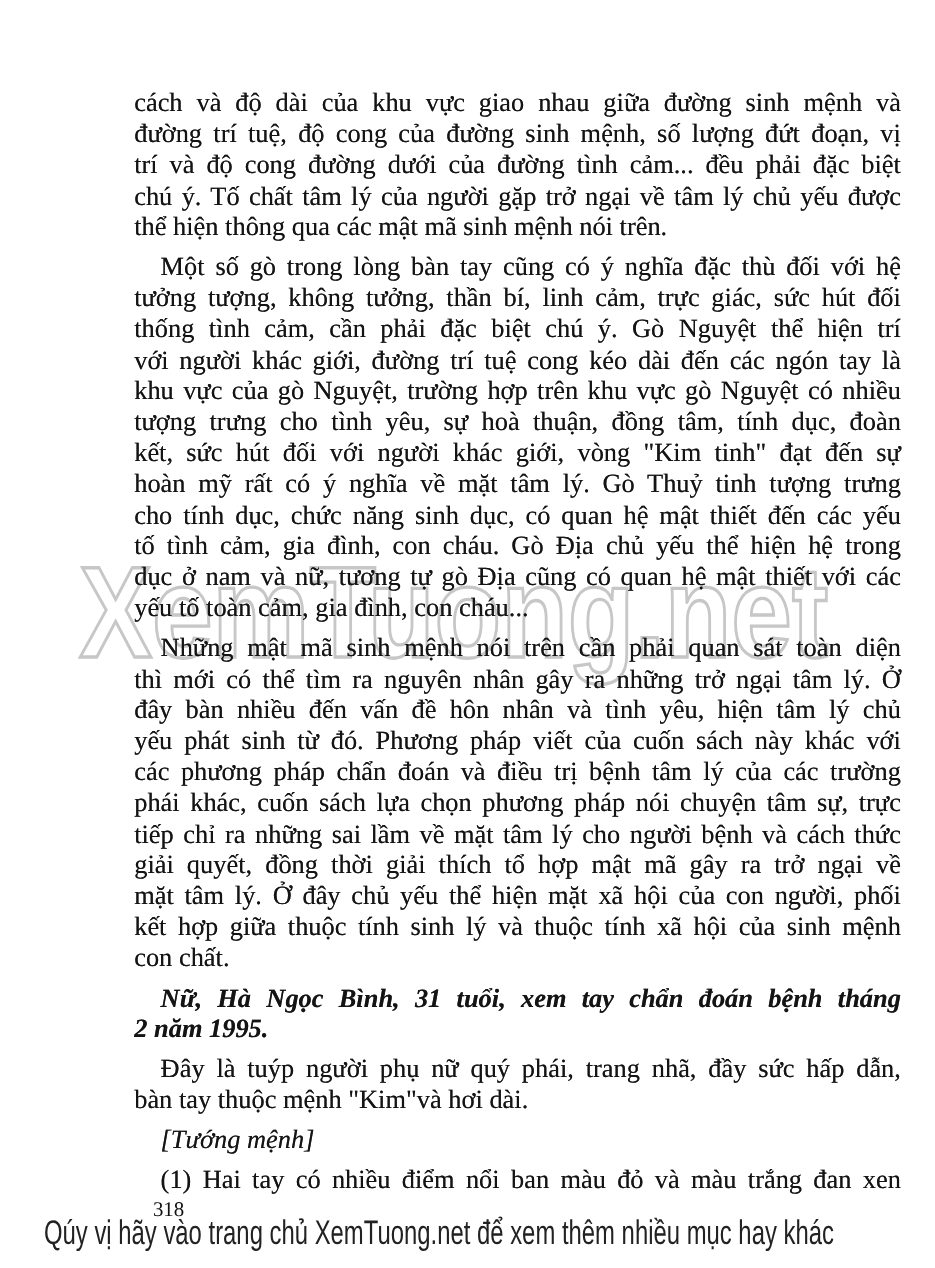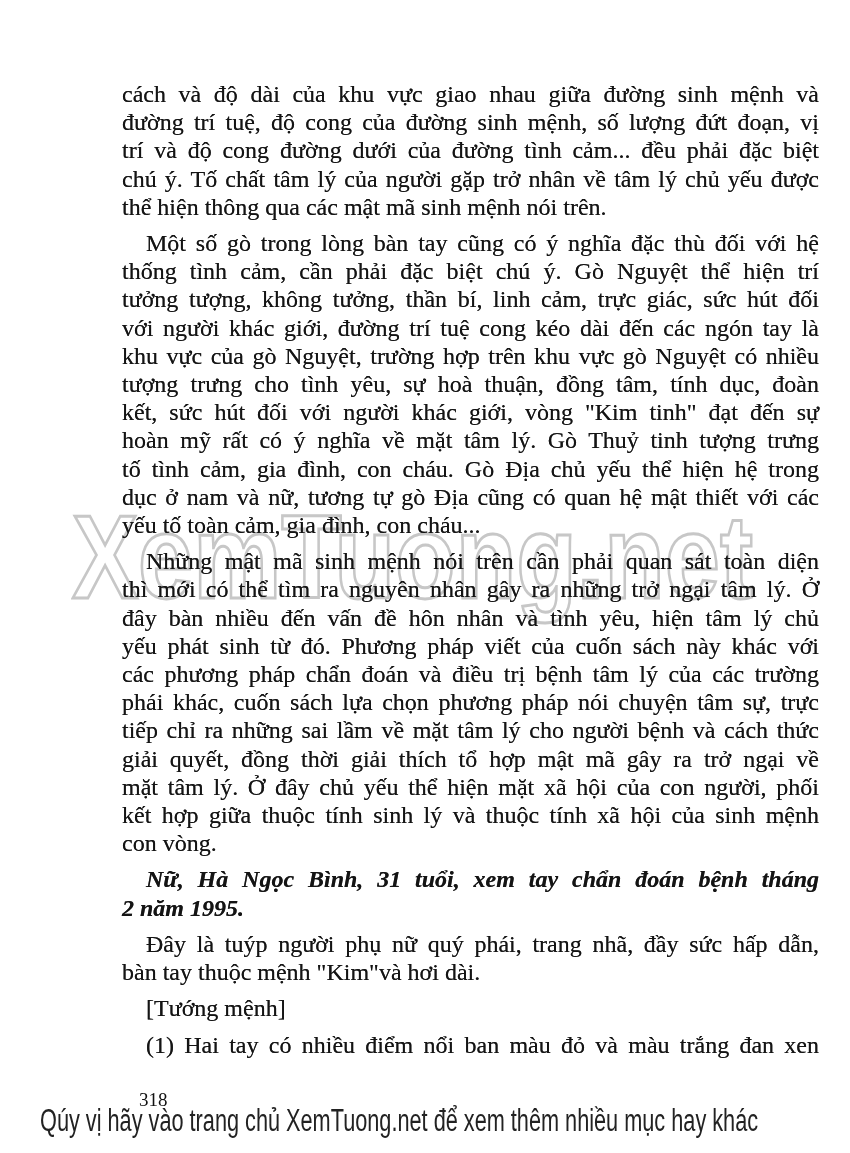--- a/index.html
+++ b/index.html
@@ -46,21 +46,21 @@
   }
   .para { margin: 0; }
   .para + .para { margin-top: 8px; }
   .line {
     text-align: justify;
     text-align-last: justify;
   }
   .line.lastline { text-align-last: left; }
   .indent .line:first-child { text-indent: 24px; }
   .case-heading { font-weight: bold; font-style: italic; }
-  .bracket-note { }
+  .bracket-note { font-style: italic; }
   
   .pagenum {
     position: absolute;
     left: 139px;
     top: 1089px;
     z-index: 2;
     font-size: 19px;
     color: #111111;
   }
   
@@ -86,48 +86,49 @@
 
 <div class="page">
 
   <div class="watermark">XemTuong.net</div>
 
   <div class="column">
       <div class="para body">
         <div class="line">cách và độ dài của khu vực giao nhau giữa đường sinh mệnh và</div>
         <div class="line">đường trí tuệ, độ cong của đường sinh mệnh, số lượng đứt đoạn, vị</div>
         <div class="line">trí và độ cong đường dưới của đường tình cảm... đều phải đặc biệt</div>
-        <div class="line">chú ý. Tố chất tâm lý của người gặp trở nhân về tâm lý chủ yếu được</div>
+        <div class="line">chú ý. Tố chất tâm lý của người gặp trở ngại về tâm lý chủ yếu được</div>
         <div class="line lastline">thể hiện thông qua các mật mã sinh mệnh nói trên.</div>
       </div>
       <div class="para body indent">
         <div class="line">Một số gò trong lòng bàn tay cũng có ý nghĩa đặc thù đối với hệ</div>
+        <div class="line">tưởng tượng, không tưởng, thần bí, linh cảm, trực giác, sức hút đối</div>
         <div class="line">thống tình cảm, cần phải đặc biệt chú ý. Gò Nguyệt thể hiện trí</div>
-        <div class="line">tưởng tượng, không tưởng, thần bí, linh cảm, trực giác, sức hút đối</div>
         <div class="line">với người khác giới, đường trí tuệ cong kéo dài đến các ngón tay là</div>
         <div class="line">khu vực của gò Nguyệt, trường hợp trên khu vực gò Nguyệt có nhiều</div>
         <div class="line">tượng trưng cho tình yêu, sự hoà thuận, đồng tâm, tính dục, đoàn</div>
         <div class="line">kết, sức hút đối với người khác giới, vòng "Kim tinh" đạt đến sự</div>
         <div class="line">hoàn mỹ rất có ý nghĩa về mặt tâm lý. Gò Thuỷ tinh tượng trưng</div>
+        <div class="line">cho tính dục, chức năng sinh dục, có quan hệ mật thiết đến các yếu</div>
         <div class="line">tố tình cảm, gia đình, con cháu. Gò Địa chủ yếu thể hiện hệ trong</div>
         <div class="line">dục ở nam và nữ, tương tự gò Địa cũng có quan hệ mật thiết với các</div>
         <div class="line lastline">yếu tố toàn cảm, gia đình, con cháu...</div>
       </div>
       <div class="para body indent">
         <div class="line">Những mật mã sinh mệnh nói trên cần phải quan sát toàn diện</div>
         <div class="line">thì mới có thể tìm ra nguyên nhân gây ra những trở ngại tâm lý. Ở</div>
         <div class="line">đây bàn nhiều đến vấn đề hôn nhân và tình yêu, hiện tâm lý chủ</div>
         <div class="line">yếu phát sinh từ đó. Phương pháp viết của cuốn sách này khác với</div>
         <div class="line">các phương pháp chẩn đoán và điều trị bệnh tâm lý của các trường</div>
         <div class="line">phái khác, cuốn sách lựa chọn phương pháp nói chuyện tâm sự, trực</div>
         <div class="line">tiếp chỉ ra những sai lầm về mặt tâm lý cho người bệnh và cách thức</div>
         <div class="line">giải quyết, đồng thời giải thích tổ hợp mật mã gây ra trở ngại về</div>
         <div class="line">mặt tâm lý. Ở đây chủ yếu thể hiện mặt xã hội của con người, phối</div>
         <div class="line">kết hợp giữa thuộc tính sinh lý và thuộc tính xã hội của sinh mệnh</div>
-        <div class="line lastline">con vòng.</div>
+        <div class="line lastline">con chất.</div>
       </div>
       <div class="para case-heading indent">
         <div class="line">Nữ, Hà Ngọc Bình, 31 tuổi, xem tay chẩn đoán bệnh tháng</div>
         <div class="line lastline">2 năm 1995.</div>
       </div>
       <div class="para body indent">
         <div class="line">Đây là tuýp người phụ nữ quý phái, trang nhã, đầy sức hấp dẫn,</div>
         <div class="line lastline">bàn tay thuộc mệnh "Kim"và hơi dài.</div>
       </div>
       <div class="para bracket-note indent">

